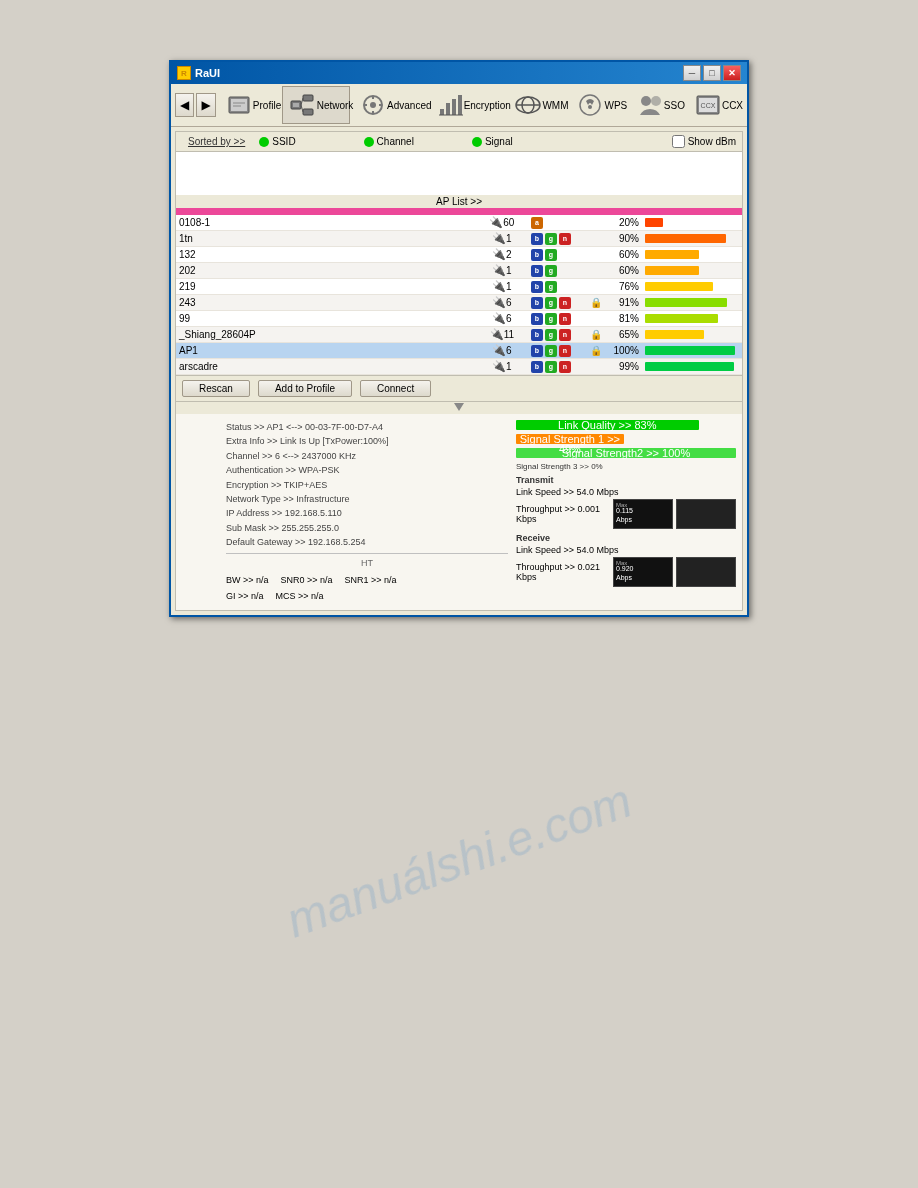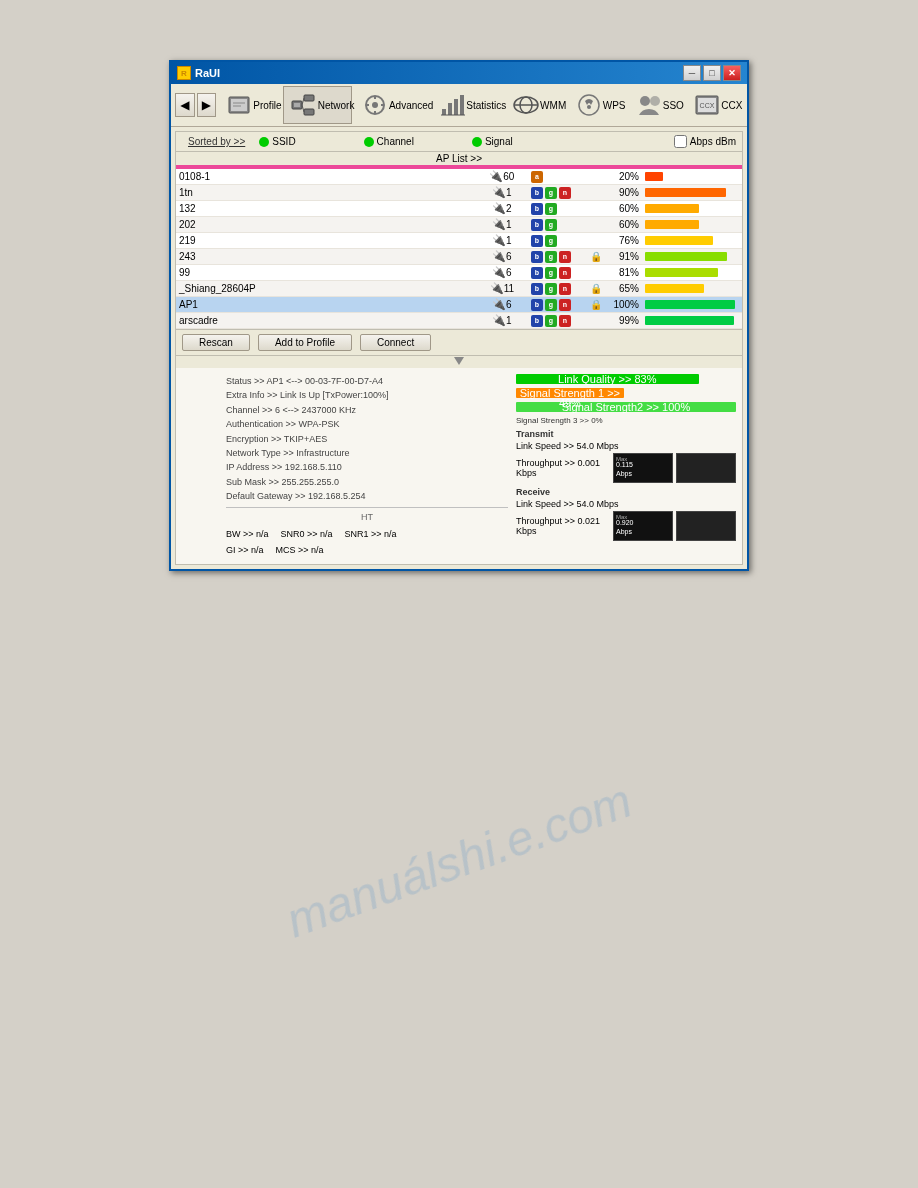--- a/index.html
+++ b/index.html
@@ -166,21 +166,22 @@
       align-items: center;
       gap: 3px;
       font-size: 10px;
     }
 
     .ap-list-label {
       text-align: center;
       font-size: 10px;
       padding: 1px;
       background: #ece9d8;
-      border-bottom: 4px solid #ec4899;
+      border-bottom: 7px solid #ec4899;
+      margin-top: 43px;
     }
 
     
     .ap-table {
       width: 100%;
       border-collapse: collapse;
       font-size: 10px;
     }
 
     .ap-table tr {
@@ -468,21 +469,21 @@
     <div class="tool-item">
       <div class="tool-icon">
         <svg width="28" height="28" viewBox="0 0 28 28">
           <rect x="4" y="18" width="4" height="6" fill="#777"></rect>
           <rect x="10" y="12" width="4" height="12" fill="#777"></rect>
           <rect x="16" y="8" width="4" height="16" fill="#777"></rect>
           <rect x="22" y="4" width="4" height="20" fill="#777"></rect>
           <line x1="3" y1="24" x2="27" y2="24" stroke="#555" stroke-width="1"></line>
         </svg>
       </div>
-      <div class="tool-label">Statistics</div>
+      <div class="tool-label">Encryption</div>
     </div>
 
     <div class="tool-item">
       <div class="tool-icon">
         <svg width="28" height="28" viewBox="0 0 28 28">
           <ellipse cx="14" cy="14" rx="12" ry="8" fill="none" stroke="#555" stroke-width="1.5"></ellipse>
           <ellipse cx="14" cy="14" rx="6" ry="8" fill="none" stroke="#555" stroke-width="1.5"></ellipse>
           <line x1="2" y1="14" x2="26" y2="14" stroke="#555" stroke-width="1.5"></line>
         </svg>
       </div>
@@ -534,21 +535,21 @@
       <div class="ap-header-item" style="margin-left:60px">
         <span class="green-dot"></span>
         <span>Channel</span>
       </div>
       <div class="ap-header-item" style="margin-left:50px">
         <span class="green-dot"></span>
         <span>Signal</span>
       </div>
       <div class="show-dbm">
         <input type="checkbox" style="">
-        <span>Abps dBm</span>
+        <span>Show dBm</span>
       </div>
     </div>
 
     <div class="ap-list-label">AP List &gt;&gt;</div>
 
     <div class="ap-scroll-wrapper">
       <table class="ap-table">
         <tbody id="ap-table-body">
         <tr>
               <td class="ssid-col">0108-1</td>

